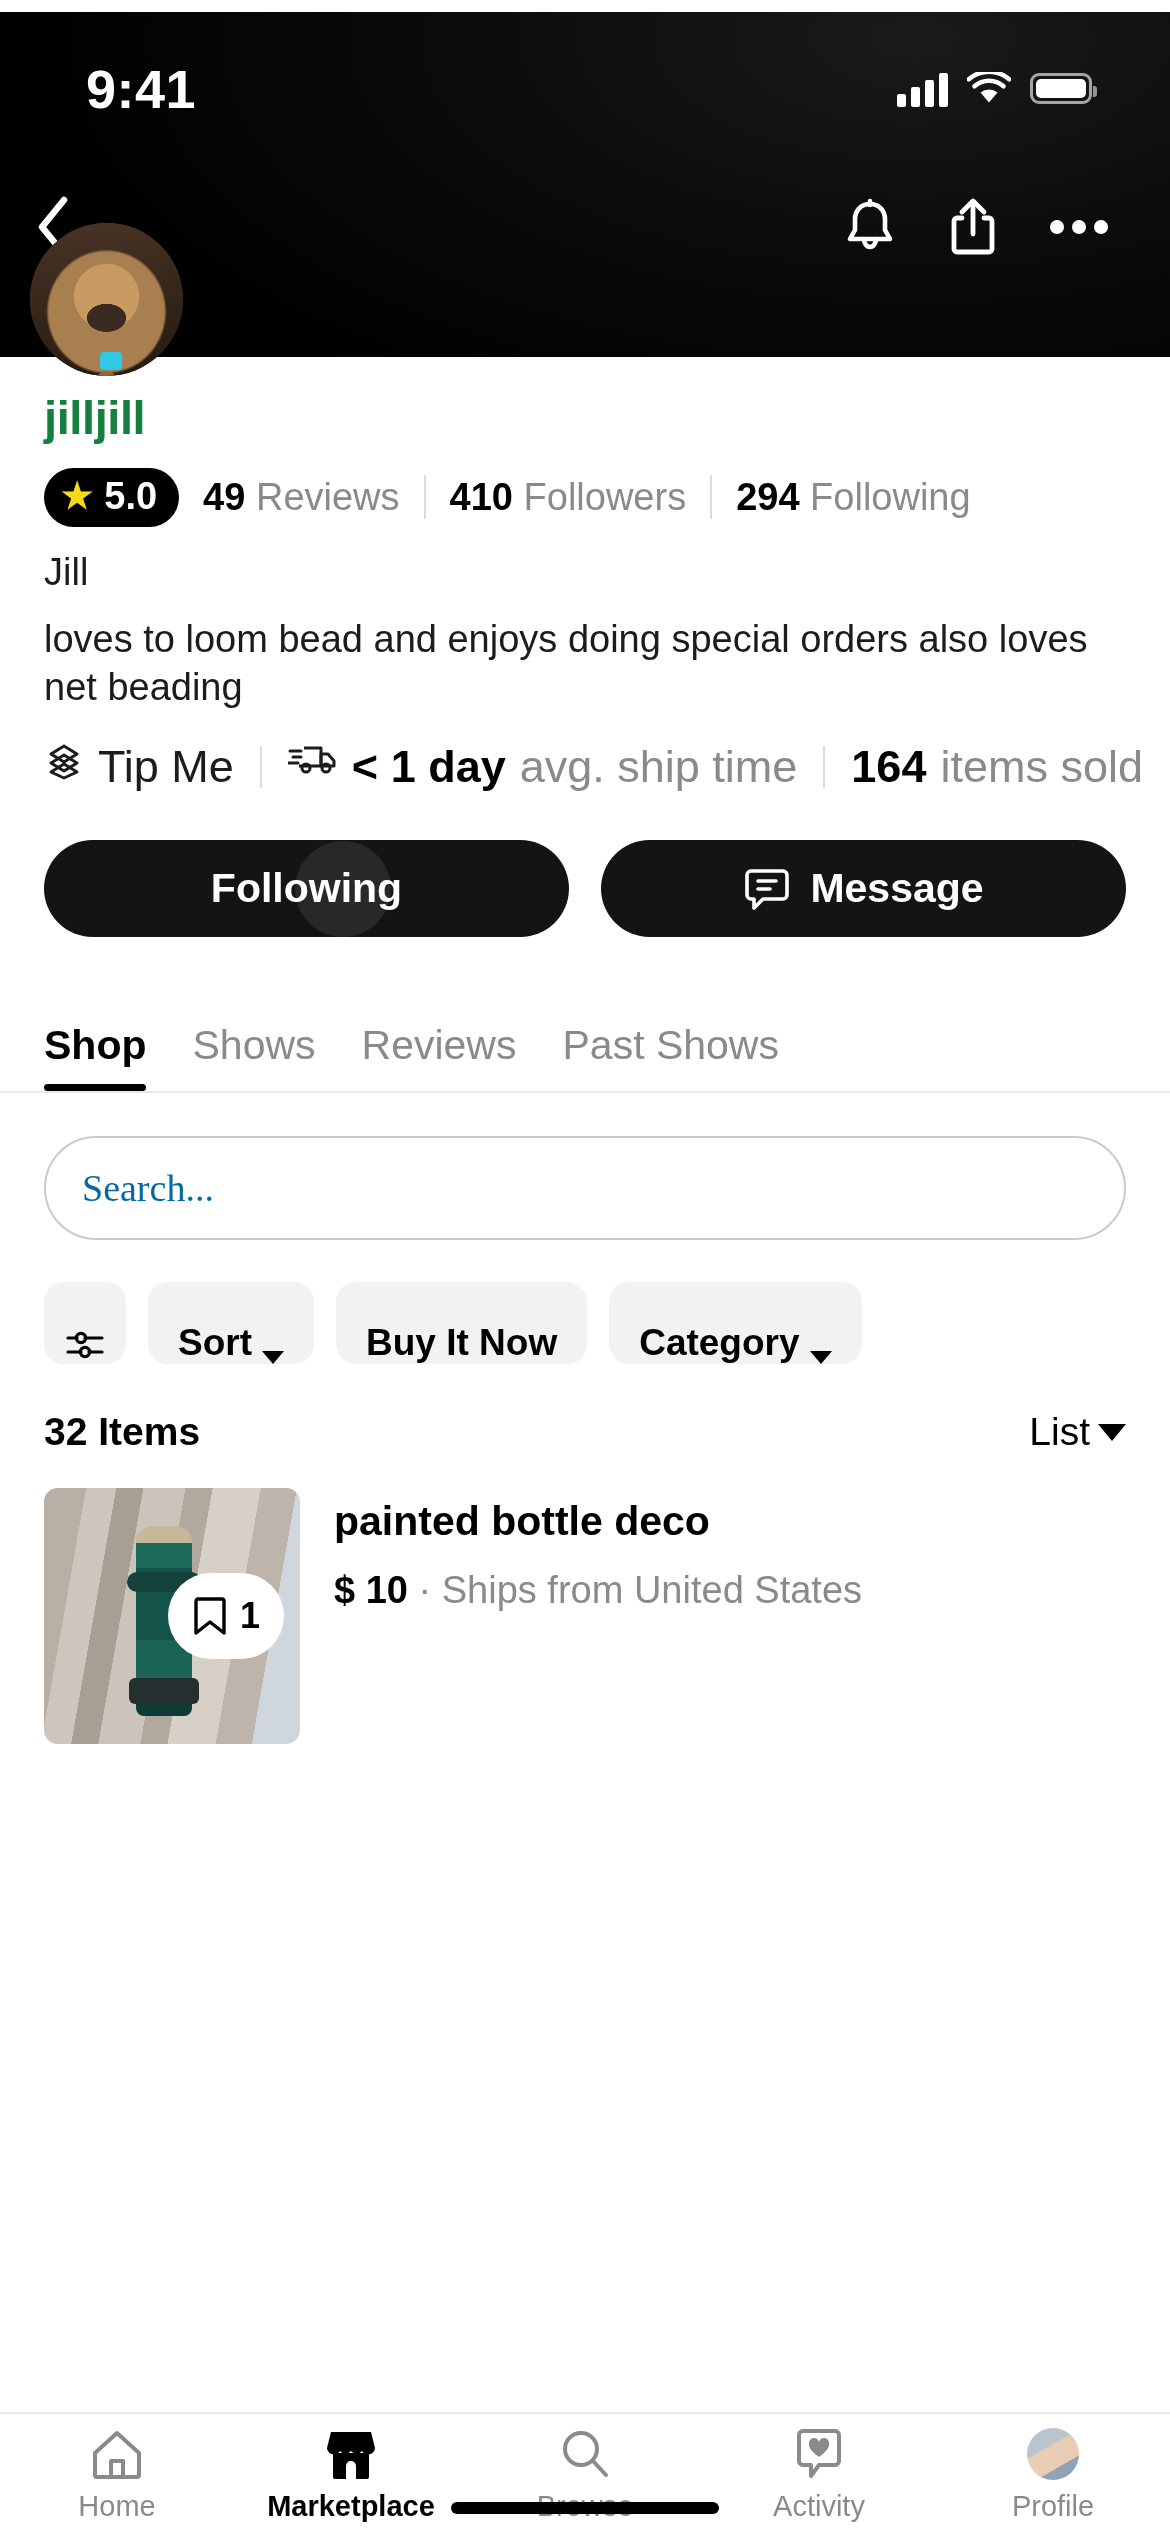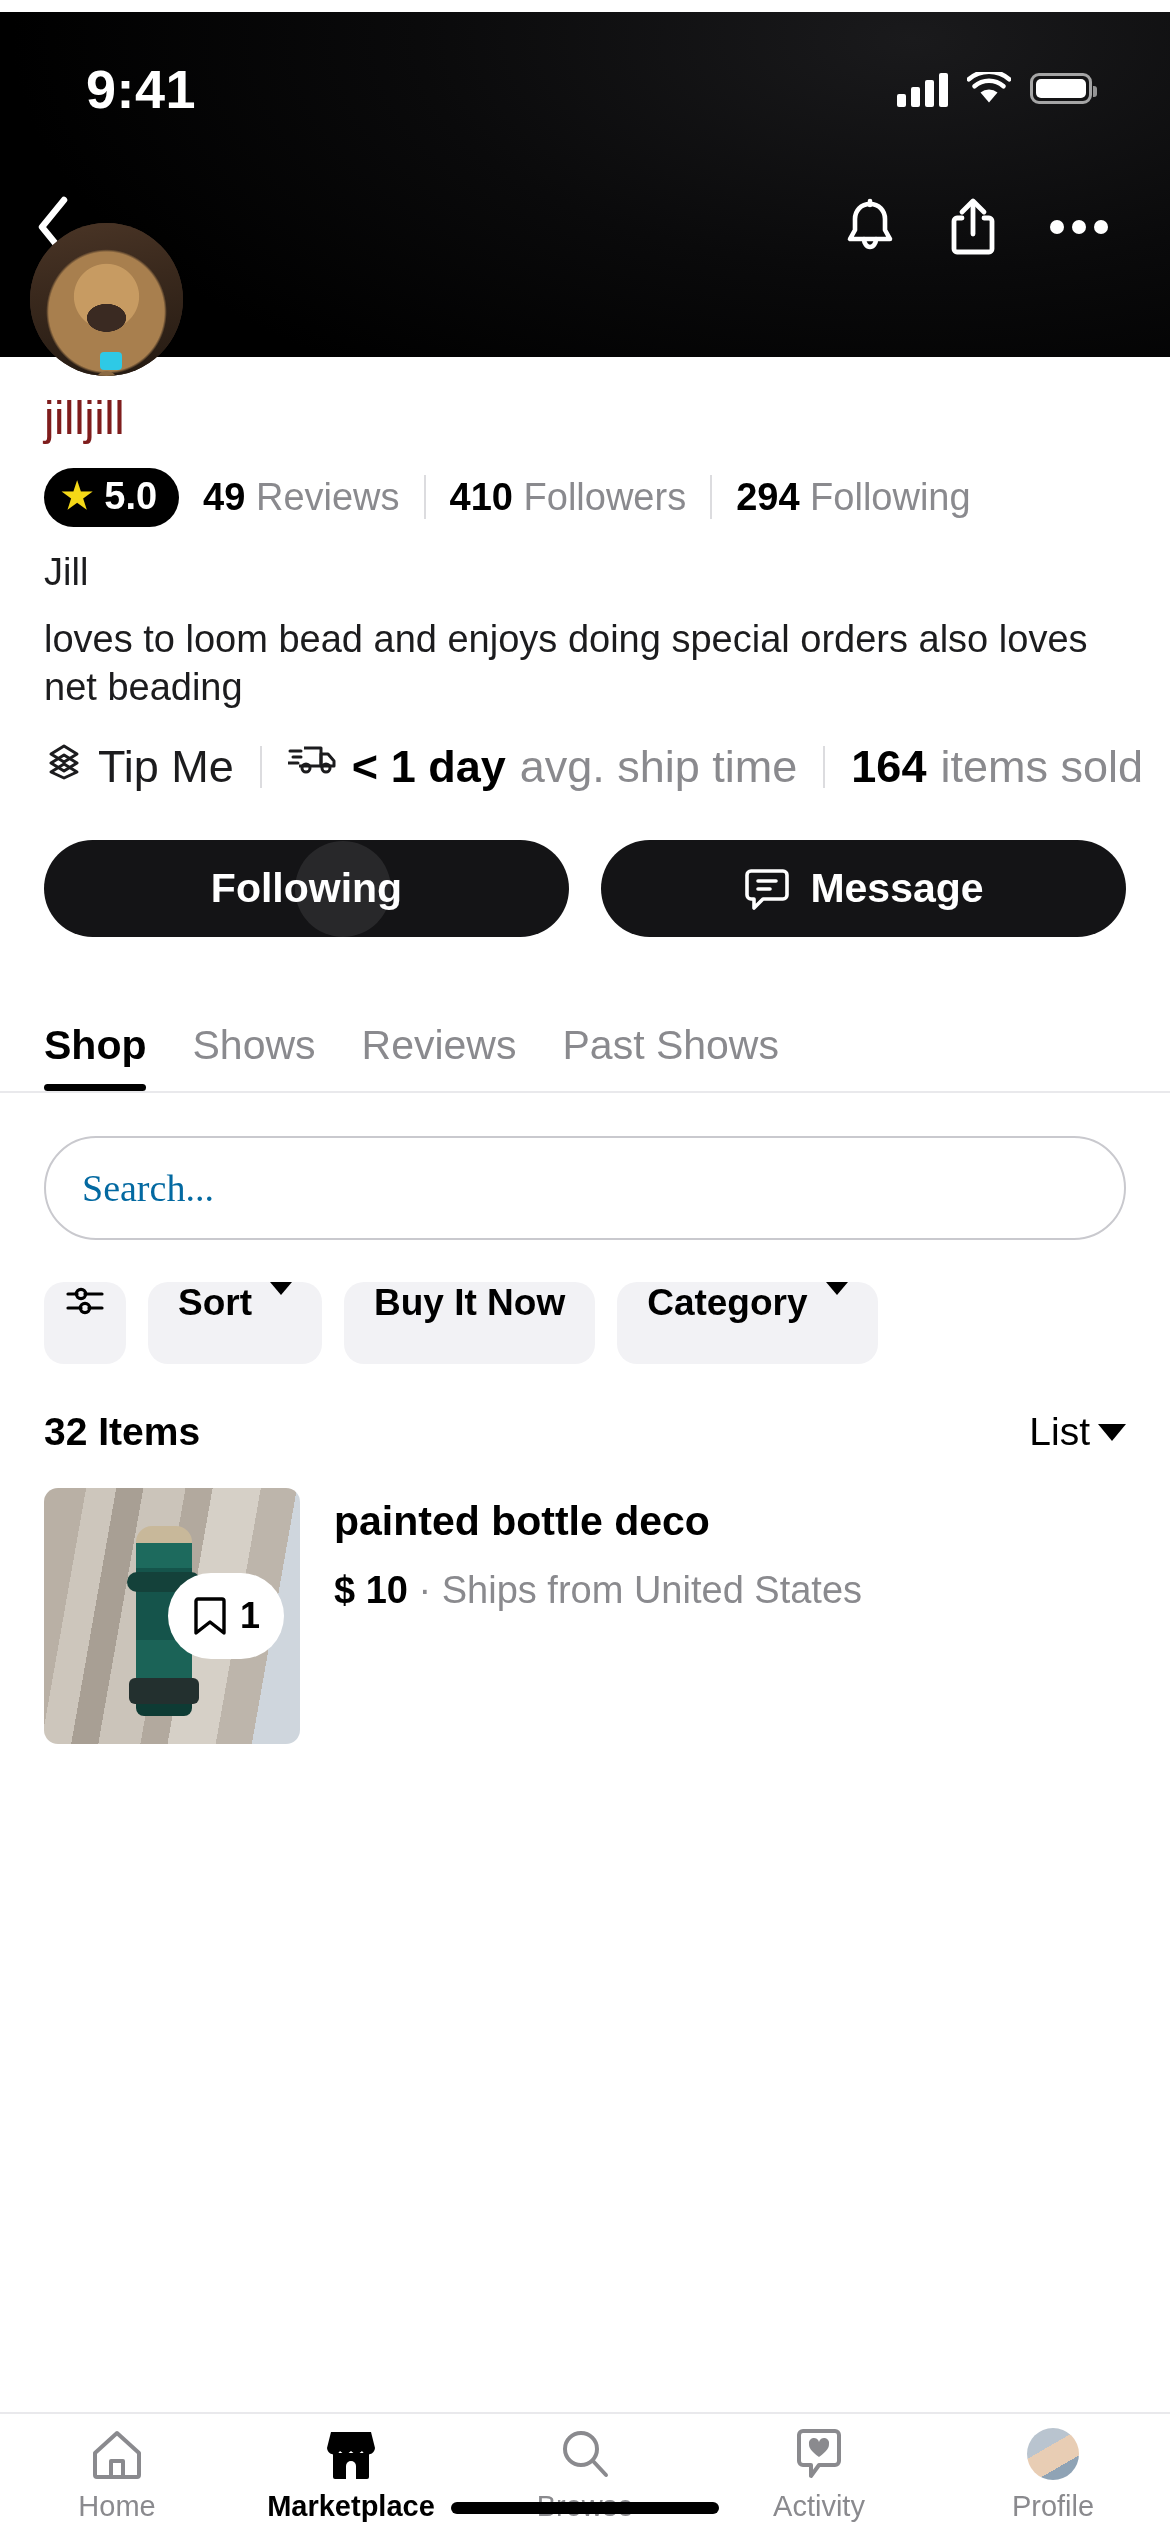--- a/index.html
+++ b/index.html
@@ -68,21 +68,21 @@
       linear-gradient(170deg, #4a3526 0%, #3a291d 40%, #241a12 100%);
   }
   .avatar-img::after {
     content:""; position:absolute; left:46%; bottom:4%;
     width: 22px; height: 18px; background: #2ec9e6; border-radius: 4px;
   }
 
   
   .profile { position: absolute; top: 345px; left: 0; width: 1170px; }
   .username {
-    margin: 45px 0 8px 44px; font-size: 47px; font-weight: 400; color: #7f1d1d;
+    margin: 45px 0 8px 44px; font-size: 47px; font-weight: 700; color: #15803d;
     letter-spacing: -0.4px;
   }
   .stats {
     display: flex; align-items: center; margin: 24px 0 0 44px; height: 56px;
   }
   .rating-pill {
     display: inline-flex; align-items: center; gap: 11px;
     background: #000; color: #fff; border-radius: 30px;
     padding: 7px 22px 9px 17px; font-size: 38px; font-weight: 700;
   }
@@ -134,21 +134,21 @@
   .searchbar {
     margin: 43px 44px 0 44px; height: 104px; border: 2px solid #c9c9ce;
     border-radius: 54px; display: flex; align-items: center; padding: 0 36px;
   }
   .searchbar .ph { font-size: 38px; color: #0369a1; font-family: Liberation Serif, serif; }
 
   
   .chips { display: flex; gap: 22px; margin: 42px 0 0 44px; }
   .chip {
     height: 82px; background: #f2f2f5; border-radius: 20px;
-    display: inline-flex; align-items: flex-start; gap: 18px;
+    display: inline-flex; align-items: flex-end; gap: 10px;
     padding: 0 30px; font-size: 37px; font-weight: 700; color: #000;
     border: none;
   }
   .chip.icon-only { width: 82px; padding: 0; justify-content: center; }
   .chev { width: 0; height: 0; border-left: 11px solid transparent; border-right: 11px solid transparent; border-top: 13px solid #000; }
 
   
   .items-head {
     display: flex; align-items: center; justify-content: space-between;
     margin: 46px 44px 0 44px;

